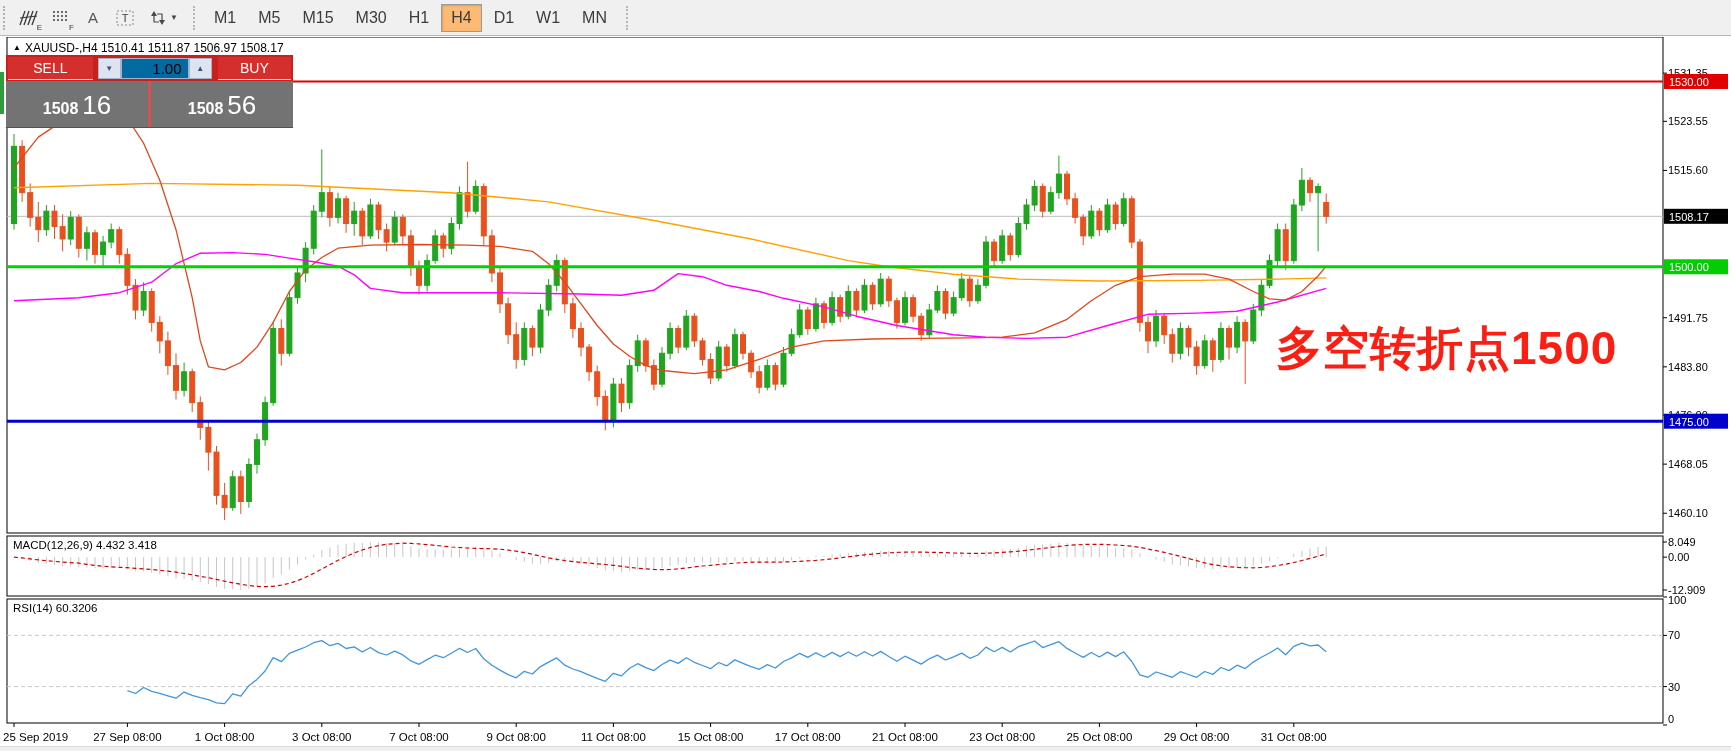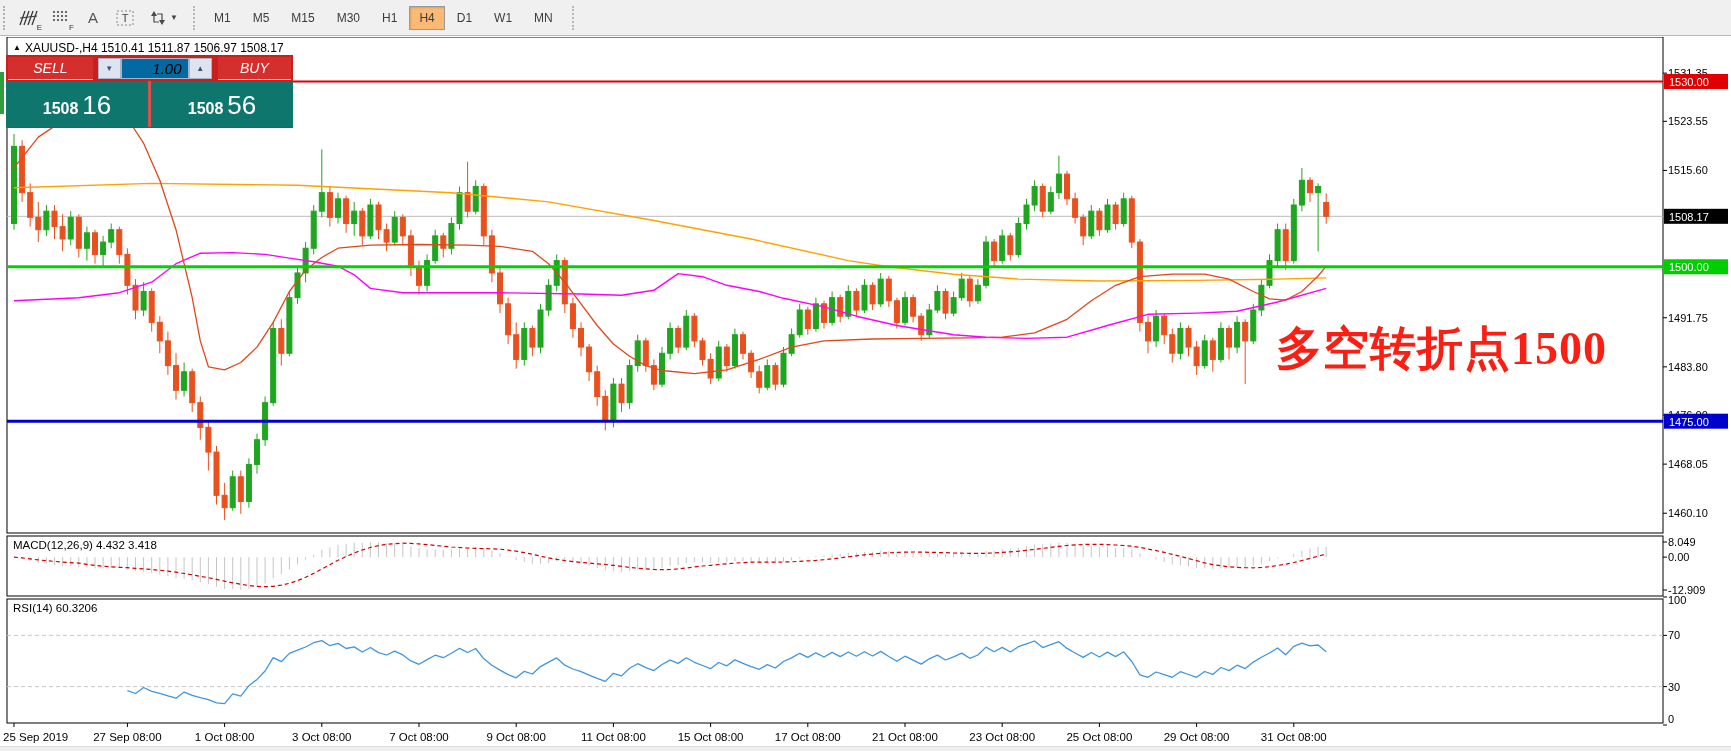--- a/index.html
+++ b/index.html
@@ -11,51 +11,51 @@
   .toolbar{position:absolute;left:0;top:0;width:1731px;height:36px;background:#f0f0f0;
            border-bottom:1px solid #b7b7b7;display:flex;align-items:center;}
   .tb-handle{width:6px;height:24px;margin:0 4px 0 3px;border-left:2px dotted #b0b0b0;}
   .tb-icon{width:26px;height:26px;margin:0 3px;display:flex;align-items:center;justify-content:center;
            color:#444;position:relative;}
   .tb-icon svg{display:block;}
   .tb-sub{position:absolute;right:0;bottom:-1px;font-size:8px;color:#333;}
   .tb-caret{font-size:8px;color:#444;margin-left:2px;}
   .tb-sep{width:1px;height:24px;border-left:2px dotted #b8b8b8;margin:0 8px;}
   .tf-group{display:flex;align-items:center;}
-  .tf-btn{font-size:12px;color:#3c3c3c;padding:4px 9px;margin:0 1px;border:1px solid transparent;cursor:default;}
+  .tf-btn{font-size:16px;color:#3c3c3c;padding:4px 9px;margin:0 1px;border:1px solid transparent;cursor:default;}
   .tf-btn.active{background:#fdba74;border:1px solid #9a9a9a;box-shadow:inset 1px 1px 2px rgba(0,0,0,.15);}
 
   
   #chartwin{position:absolute;left:0;top:37px;width:1731px;height:709px;background:#fff;}
   #chart-svg{position:absolute;left:0;top:0;}
   .chart-title{position:absolute;left:13px;top:4px;font-size:12px;color:#000;white-space:nowrap;}
   .chart-title .tri{display:inline-block;font-size:8px;vertical-align:2px;margin-right:4px;color:#000;}
 
   
   .quote-panel{position:absolute;left:6px;top:18px;width:287px;height:73px;background:#c9201d;}
   .green-strip{position:absolute;left:-6px;top:17px;width:4px;height:42px;background:#2e9e3a;}
-  .qp-row1{display:flex;align-items:center;height:25px;padding:1px 2px 0 2px;font-style:italic;}
+  .qp-row1{display:flex;align-items:center;height:25px;padding:1px 2px 0 2px;}
   .btn-sell,.btn-buy{color:#fff;font-size:14px;text-align:center;padding-top:3px;height:23px;
                      border-bottom:1px solid rgba(255,255,255,.85);}
   .btn-sell{width:88px;background:#d42f2c;}
   .btn-buy{width:76px;background:#d42f2c;margin-left:6px;}
   .spin-btn{width:24px;height:21px;background:#dde4ef;border:1px solid #aab4c8;color:#33557f;
             font-size:8px;display:flex;align-items:center;justify-content:center;}
   .vol-box{width:70px;height:21px;background:#0369a1;border:1px solid #aab4c8;font-size:15px;color:#000;
            text-align:right;padding:0 6px 0 0;line-height:20px;}
   .qp-row2{display:flex;height:46px;margin-top:1px;}
   .qp-cell{flex:1;color:#fff;display:flex;align-items:flex-end;justify-content:center;
-           padding-bottom:3px;background:#0f766e;}
+           padding-bottom:3px;background:#737373;}
   .qp-cell.first{border-right:3px solid #d8514f;}
   .qp-small{font-size:16px;font-weight:bold;margin-right:4px;line-height:30px;}
   .qp-big{font-size:26px;font-weight:normal;line-height:38px;}
 
   
   .annotation{position:absolute;left:1276px;top:281px;font-size:46px;font-weight:bold;
-              white-space:nowrap;z-index:30;letter-spacing:1px;font-family:Liberation Serif, serif;}
+              white-space:nowrap;z-index:30;letter-spacing:1px;}
 
   .bottom-strip{position:absolute;left:0;top:746px;width:1731px;height:5px;background:#f0f0f0;border-top:1px solid #dcdcdc;}
 </style>
 </head>
 <body>
 
 <div id="stage">
 
   <div class="toolbar">
     <div class="tb-handle"></div>

